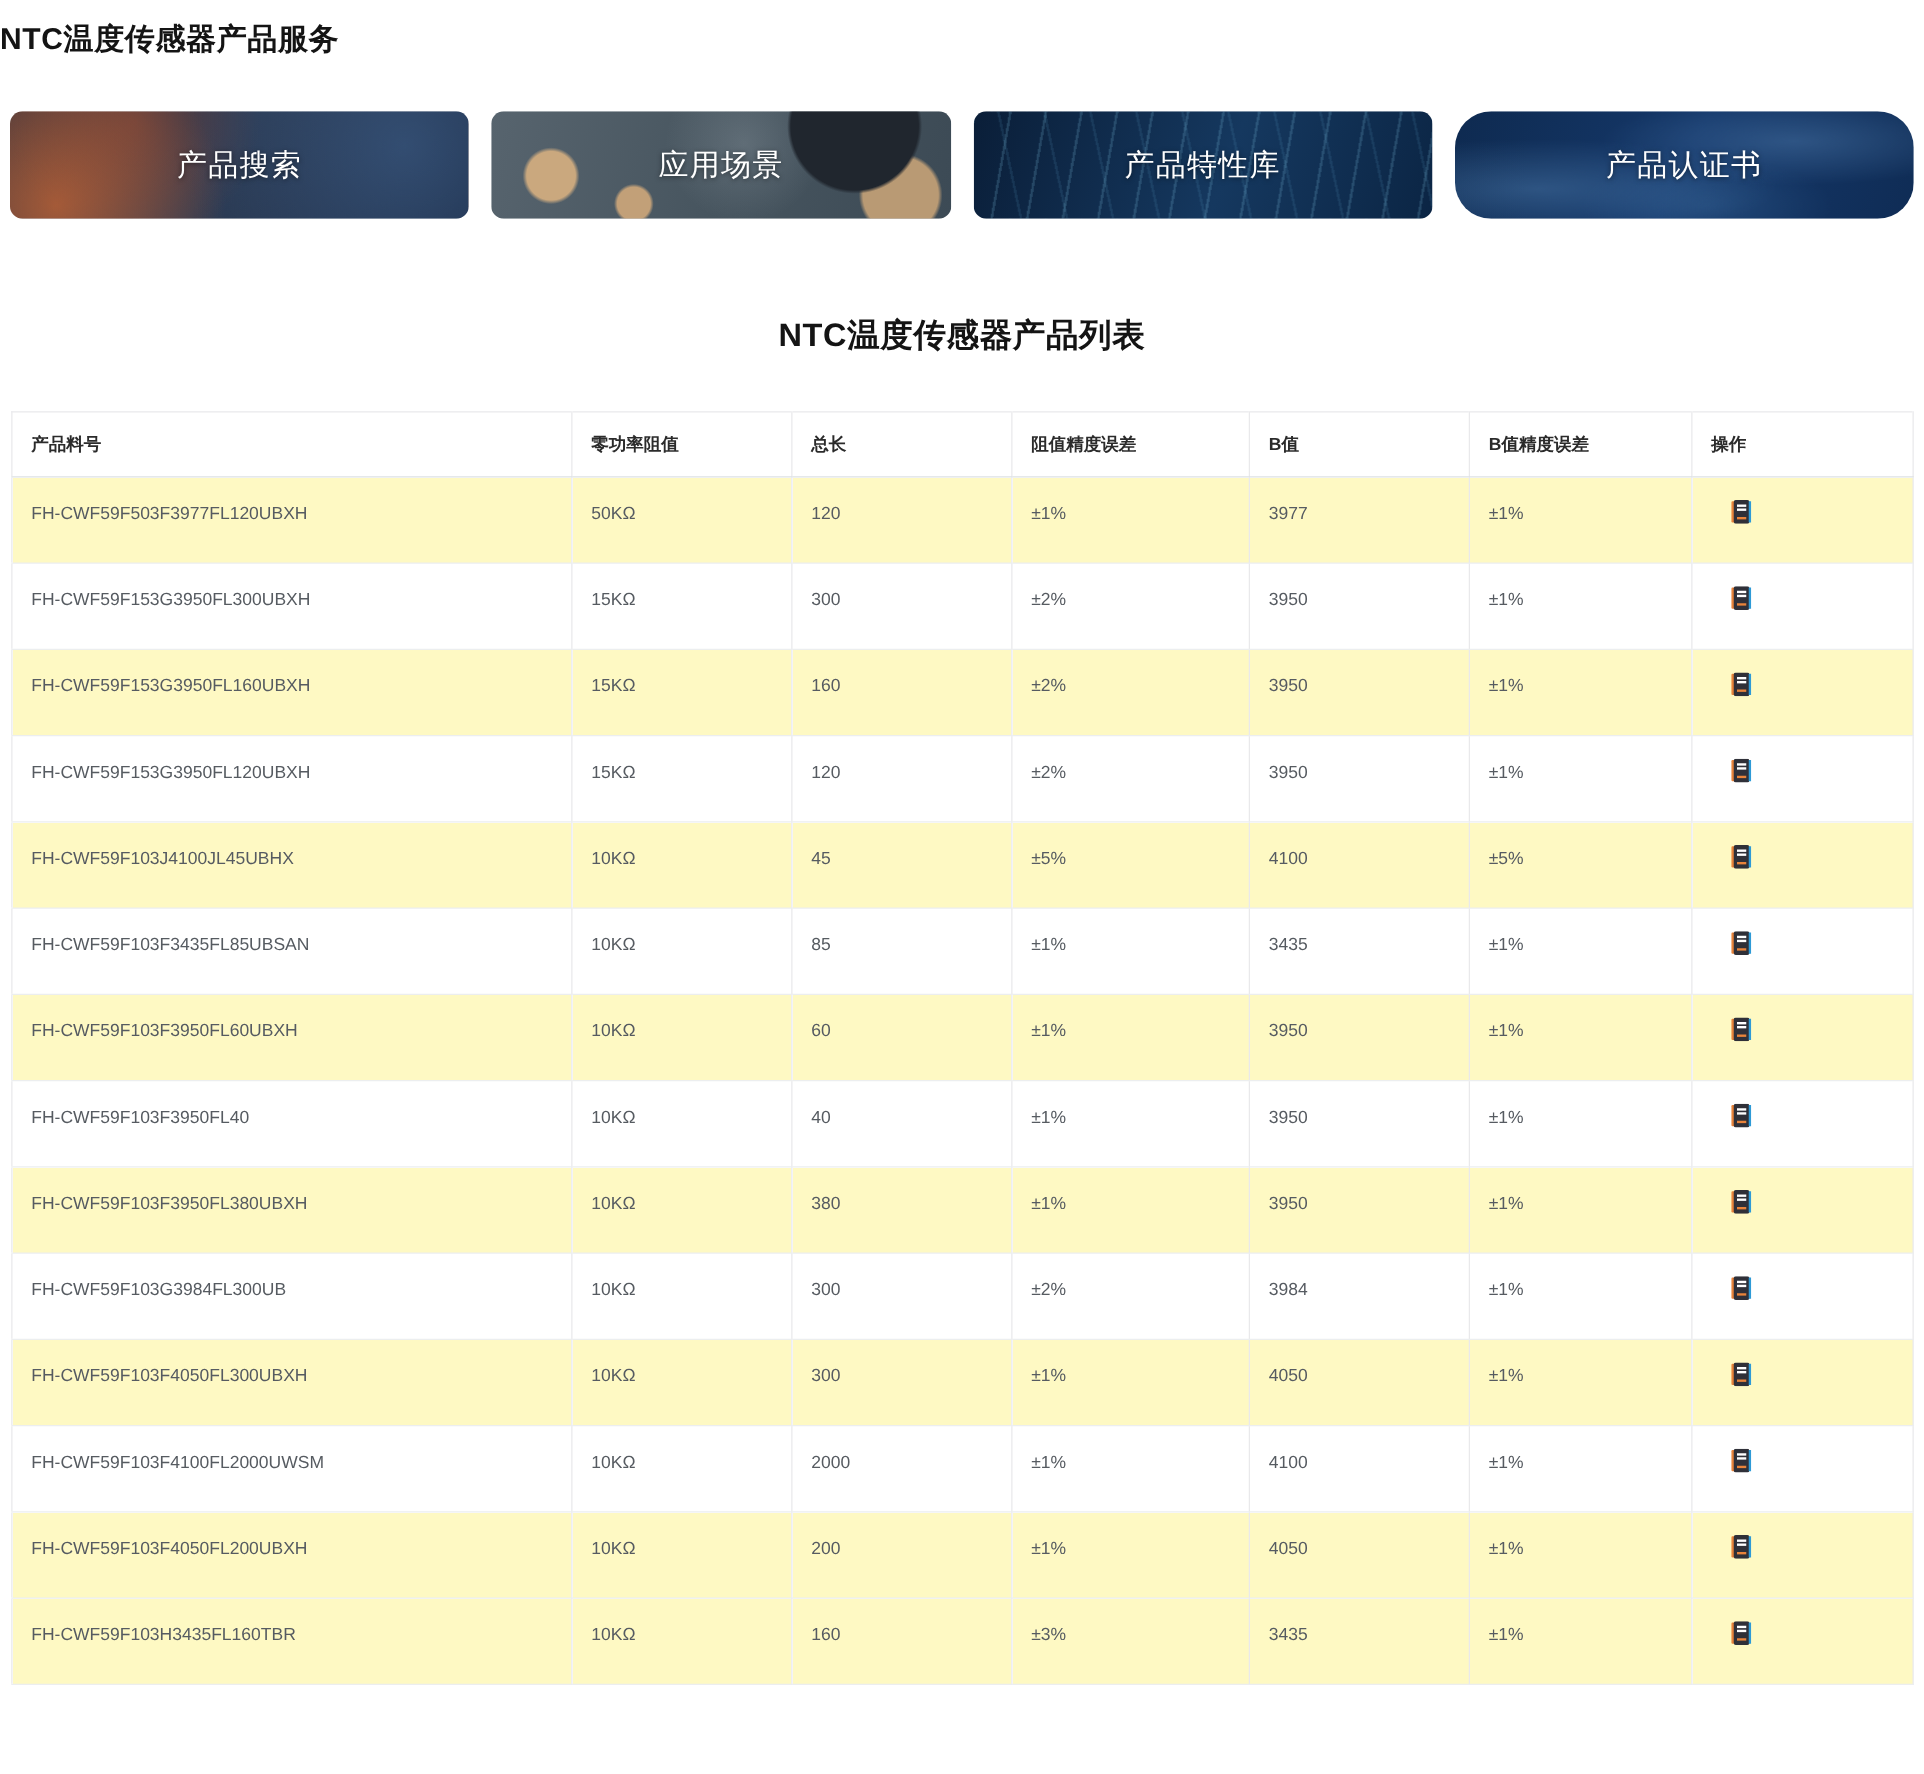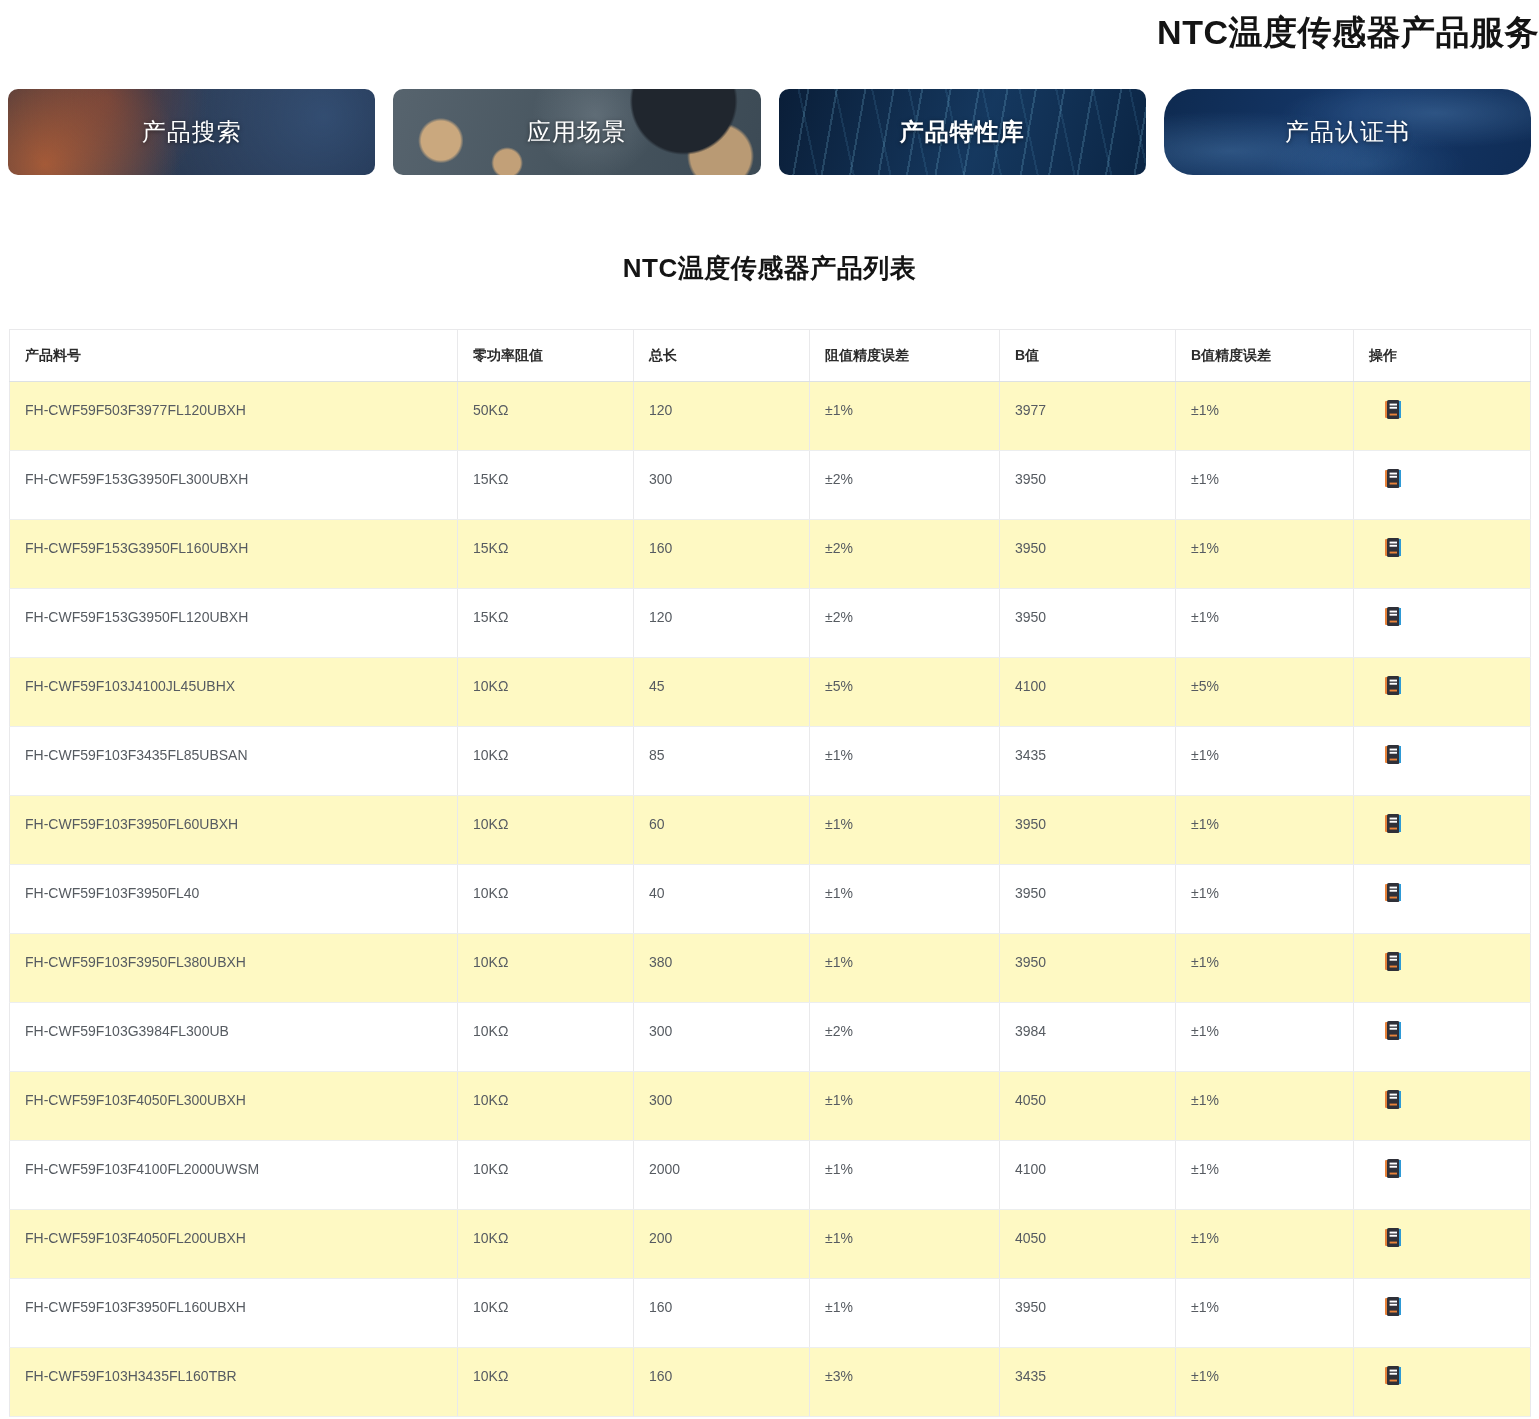--- a/index.html
+++ b/index.html
@@ -2,21 +2,21 @@
 <html><head>
 <meta charset="utf-8">
 <style>
   * { margin:0; padding:0; box-sizing:border-box; }
   html,body { background:#ffffff; }
   body {
     width:1539px; height:1419px; overflow:hidden;
     font-family:"Liberation Sans","DejaVu Sans",sans-serif; color:#333;
   }
   .page-title {
-    text-align:right; font-size:34px; font-weight:bold; color:#141414;
+    text-align:left; font-size:24px; font-weight:bold; color:#141414;
     padding-top:16px; line-height:32px; letter-spacing:0.5px;
   }
   .banners { display:flex; gap:18px; padding:0 8px; margin-top:41px; }
   .banner {
     position:relative; flex:1 1 0; height:86px; border-radius:10px;
     overflow:hidden; display:flex; align-items:center; justify-content:center;
     cursor:pointer;
   }
   .banner .banner-label {
     position:relative; z-index:2; color:#ffffff; font-size:24px;
@@ -36,21 +36,20 @@
       radial-gradient(circle at 31% 86%, #c2a078 0%, #c2a078 5%, rgba(194,160,120,0) 6%),
       radial-gradient(circle at 89% 78%, #b99a74 0%, #b99a74 9%, rgba(185,154,116,0) 10%),
       radial-gradient(circle at 55% 30%, rgba(210,220,228,.18), rgba(210,220,228,0) 30%),
       linear-gradient(105deg,#57646e 0%,#47555f 50%,#3c4a55 100%);
   }
   .banner-features {
     background:
       repeating-linear-gradient(100deg, rgba(132,202,232,.20) 0 2px, rgba(0,0,0,0) 2px 28px),
       repeating-linear-gradient(78deg, rgba(92,162,202,.14) 0 2px, rgba(0,0,0,0) 2px 36px),
       linear-gradient(110deg,#0a1e38 0%,#15385f 55%,#0b2544 100%);
-    font-weight: bold;
   }
   .banner-certs {
     background:
       radial-gradient(ellipse at 18% 72%, rgba(92,142,192,.38), rgba(92,142,192,0) 45%),
       radial-gradient(ellipse at 74% 28%, rgba(104,154,204,.32), rgba(104,154,204,0) 40%),
       radial-gradient(ellipse at 55% 88%, rgba(62,112,162,.32), rgba(62,112,162,0) 35%),
       linear-gradient(115deg,#0e2a50 0%,#15386a 50%,#0f2c55 100%);
     border-radius: 29px;
   }
   .section-title {
@@ -378,40 +377,20 @@
           <rect x="0" y="1" width="3.5" height="17" rx="1" fill="#e8833a"></rect>
           <rect x="2" y="0" width="12.5" height="19" rx="1.6" fill="#2f3038"></rect>
           <rect x="14" y="1" width="2" height="17" fill="#2e9ad6"></rect>
           <rect x="4.6" y="3.6" width="7.4" height="1.9" fill="#ffffff"></rect>
           <rect x="4.6" y="6.8" width="7.4" height="1.9" fill="#ffffff"></rect>
           <rect x="4.6" y="13.6" width="7.4" height="1.9" fill="#e8833a"></rect>
         </svg>
       </button>
     </td>
   </tr>
-        <tr>
-    <td>FH-CWF59F103F3950FL160UBXH</td>
-    <td>10KΩ</td>
-    <td>160</td>
-    <td>±1%</td>
-    <td>3950</td>
-    <td>±1%</td>
-    <td>
-      <button class="doc-btn" type="button">
-        <svg width="16" height="19" viewBox="0 0 16 19" aria-hidden="true">
-          <rect x="0" y="1" width="3.5" height="17" rx="1" fill="#e8833a"></rect>
-          <rect x="2" y="0" width="12.5" height="19" rx="1.6" fill="#2f3038"></rect>
-          <rect x="14" y="1" width="2" height="17" fill="#2e9ad6"></rect>
-          <rect x="4.6" y="3.6" width="7.4" height="1.9" fill="#ffffff"></rect>
-          <rect x="4.6" y="6.8" width="7.4" height="1.9" fill="#ffffff"></rect>
-          <rect x="4.6" y="13.6" width="7.4" height="1.9" fill="#e8833a"></rect>
-        </svg>
-      </button>
-    </td>
-  </tr>
         <tr class="striped">
     <td>FH-CWF59F103H3435FL160TBR</td>
     <td>10KΩ</td>
     <td>160</td>
     <td>±3%</td>
     <td>3435</td>
     <td>±1%</td>
     <td>
       <button class="doc-btn" type="button">
         <svg width="16" height="19" viewBox="0 0 16 19" aria-hidden="true">

